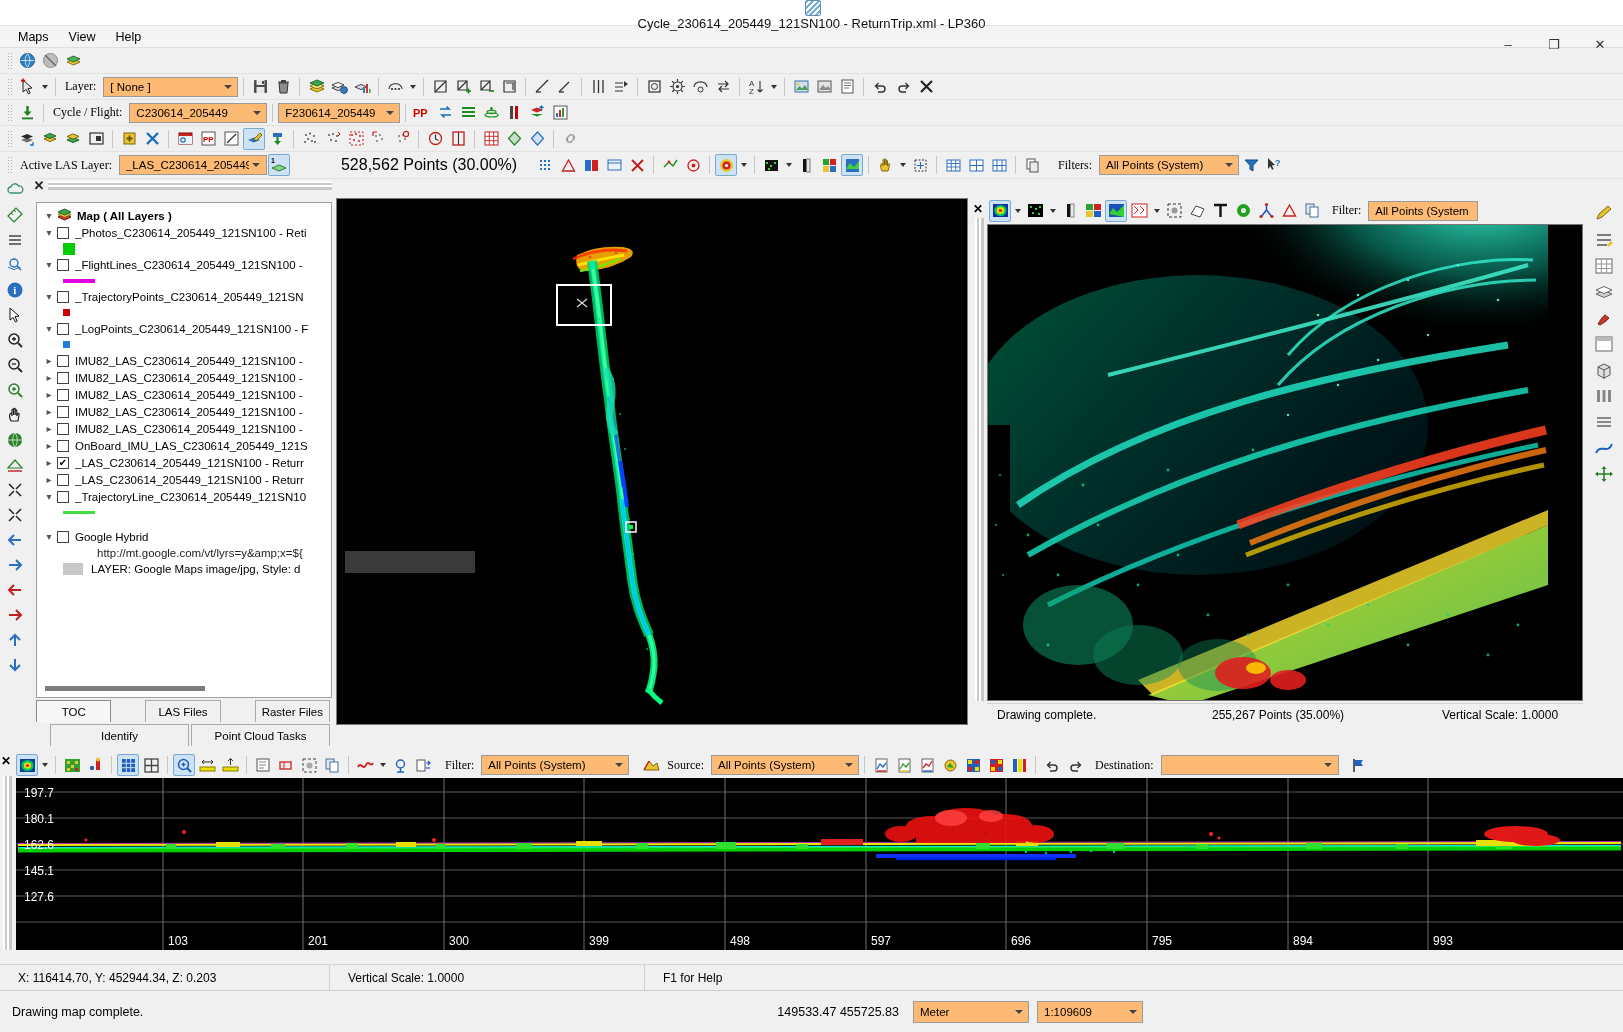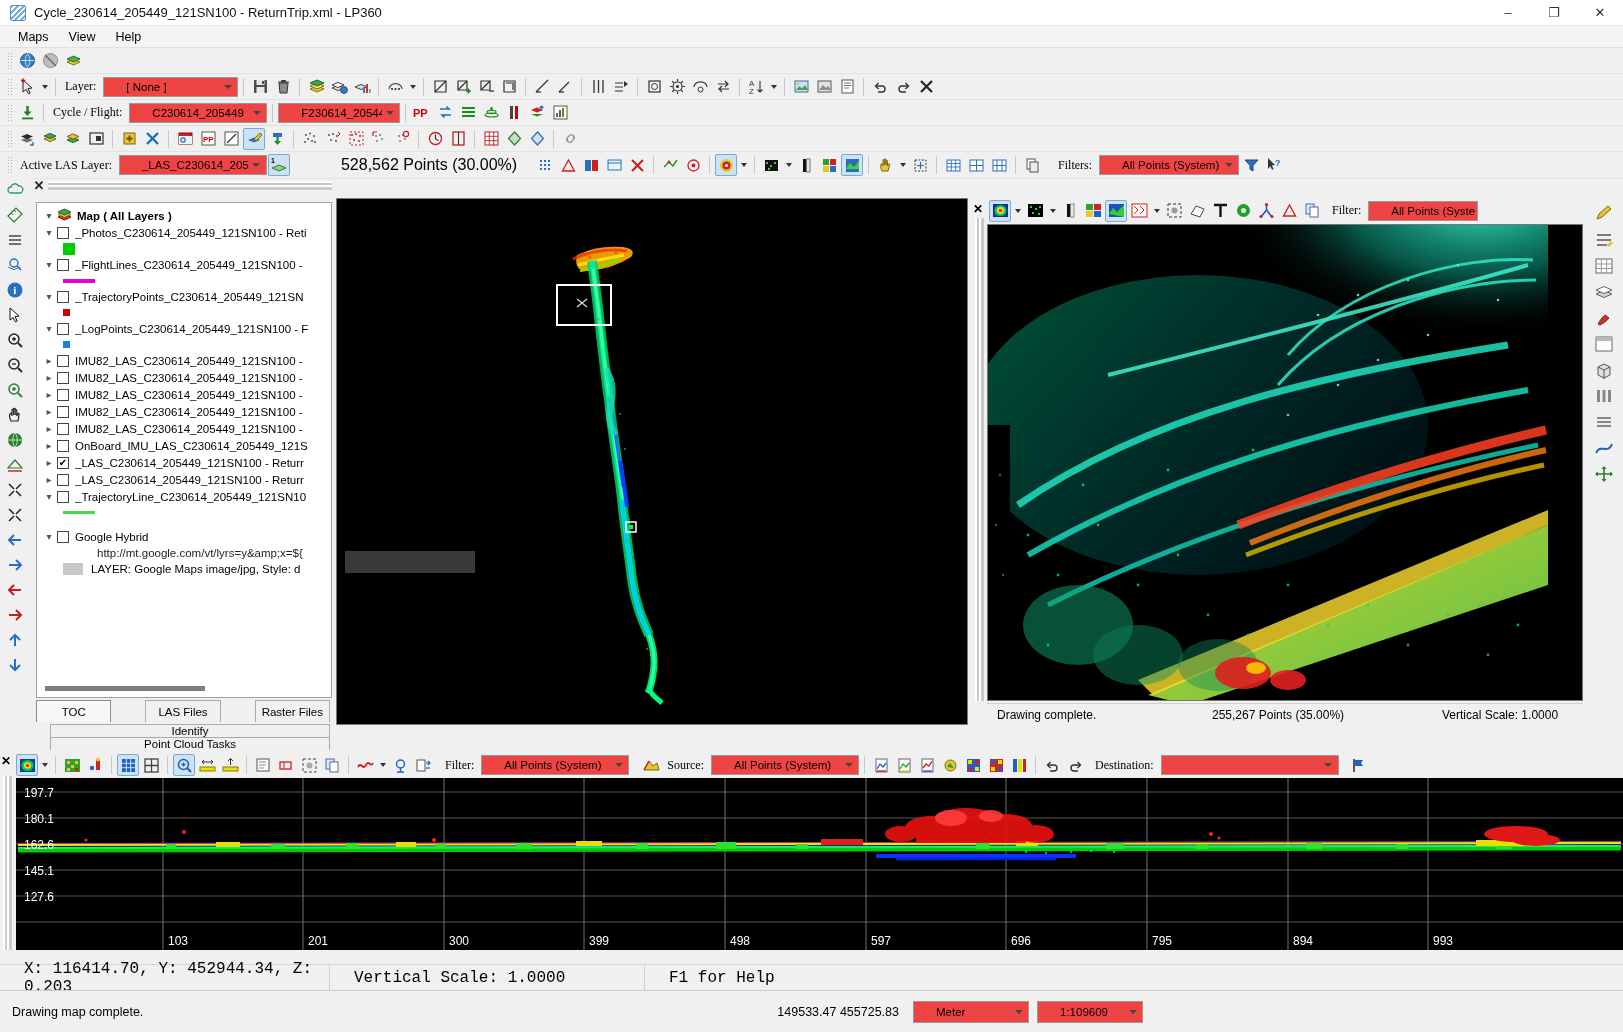--- a/index.html
+++ b/index.html
@@ -11,20 +11,21 @@
     font-size: 12px;
     color: #000;
     background: #f0f0f0;
   }
   .app { position: relative; width: 1623px; height: 1032px; background: #f0f0f0; }
 
   
   .titlebar {
     height: 26px; background: #ffffff; display: flex; align-items: center;
     border-bottom: 1px solid #e4e4e4;
+    flex-direction: column;
   }
   .titlebar .app-icon {
     width: 16px; height: 16px; margin: 0 8px 0 10px; flex: none;
     background:
       repeating-linear-gradient(135deg, #7bb0d6 0 2px, #ffffff 2px 4px);
     border: 1px solid #5d90b8; border-radius: 2px;
   }
   .titlebar .title { font-size: 13px; color: #111; white-space: nowrap; }
   .titlebar .wbtns { margin-left: auto; display: flex; height: 26px; }
   .wbtn {
@@ -51,22 +52,22 @@
   .btn {
     width: 22px; height: 22px; display: flex; align-items: center; justify-content: center;
     border: 1px solid transparent; border-radius: 2px; position: relative; flex: none;
   }
   .btn.on { background: #cde3f5; border-color: #7aa9cf; }
   .btn svg { display: block; }
   .caret { width: 11px; height: 22px; display:flex; align-items:center; justify-content:center; flex:none;}
   .caret:after { content: ""; border-left: 3.5px solid transparent; border-right: 3.5px solid transparent; border-top: 4px solid #333; }
 
   .combo {
-    height: 20px; border: 1px solid #9a9a9a; background: #ef4444;
-    display: flex; align-items: center; padding: 0 2px 0 22px;
+    height: 20px; border: 1px solid #9a9a9a; background: #fdba74;
+    display: flex; align-items: center; padding: 0 2px 0 6px;
     font-size: 11.5px; white-space: nowrap; overflow: hidden; flex: none;
   }
   .combo .cval { flex: 1; overflow: hidden; text-overflow: clip; white-space: nowrap; }
   .combo .cdd { width: 15px; display: flex; align-items: center; justify-content: center; flex: none; }
   .combo .cdd:after { content: ""; border-left: 4px solid transparent; border-right: 4px solid transparent; border-top: 4px solid #444; }
 
   .statustext { font-size: 16px; white-space: nowrap; }
 
   
   .body { position: absolute; left: 0; top: 176px; right: 0; bottom: 0; }
@@ -104,21 +105,21 @@
   .sw-gray { width: 20px; height: 12px; background: #c8c8c8; margin-right: 8px; }
   .sub-row { height: 16px; display: flex; align-items: center; padding-left: 60px; font-size: 11.5px; color: #222; white-space: nowrap; overflow: hidden;}
   .sub-row2 { height: 16px; display: flex; align-items: center; padding-left: 26px; font-size: 11.5px; white-space: nowrap; overflow: hidden;}
   .hscroll { position: absolute; left: 8px; right: 8px; bottom: 4px; height: 7px; }
   .hscroll .thumb { width: 160px; height: 5px; background: #7d7d7d; }
 
   .toc-tabs { position: absolute; left: 4px; right: 0; bottom: 0; height: 22px; display: flex; gap: 32px; }
   .ttab { flex: 1; border: 1px solid #a9a9a9; border-bottom: none; background: #f0f0f0;
     display: flex; align-items: center; justify-content: center; font-size: 11.5px; margin-right: 2px; }
   .ttab.active { background: #f7f7f7; border-color: #8c8c8c; }
-  .toc-tabs2 { position: absolute; left: 18px; right: 0; bottom: -24px; height: 22px; display: flex; flex-direction: column; }
+  .toc-tabs2 { position: absolute; left: 18px; right: 0; bottom: -24px; height: 22px; display: flex; }
 
   
   .mapview {
     position: absolute; left: 336px; top: 22px; width: 632px; height: 527px;
     background: #000; border: 1px solid #7a7a7a; overflow: hidden;
   }
   .map-strip { position: absolute; left: 8px; top: 352px; width: 130px; height: 22px; background: #3a3a3a; }
 
   
   .view3d {
@@ -152,21 +153,21 @@
   .pf-canvas { position: absolute; left: 16px; right: 0; top: 26px; bottom: 0; background: #4c1d95; overflow: hidden; }
   .pf-close { position: absolute; left: 1px; top: 2px; font-size: 12px; font-weight: bold; }
   .pf-vgrip { position: absolute; left: 3px; top: 24px; bottom: 0; width: 9px;
     background-image: linear-gradient(90deg, #fff 0 2px, #c9c9c9 2px 4px, #fff 4px 6px, #c9c9c9 6px 8px); }
   .ylab { position: absolute; color: #fff; font-size: 12px; left: 22px; }
   .xlab { position: absolute; color: #fff; font-size: 12px; bottom: 2px; }
 
   
   .sbar1 { position: absolute; left: 0; right: 0; bottom: 42px; height: 26px;
     background: #f0f0f0; display: flex; align-items: center; border-top: 1px solid #d6d6d6; }
-  .sbar1 .cell { font-size: 16px; padding-left: 24px; border-right: 1px solid #cfcfcf; height: 26px; display: flex; align-items: center; font-family: Liberation Mono, monospace; }
+  .sbar1 .cell { font-size: 12px; padding-left: 18px; border-right: 1px solid #cfcfcf; height: 26px; display: flex; align-items: center; }
   .sbar2 { position: absolute; left: 0; right: 0; bottom: 0; height: 42px;
     background: #f0f0f0; display: flex; align-items: center; border-top: 1px solid #cfcfcf; }
   .sbar2 .msg { font-size: 12.5px; padding-left: 12px; }
   .sbar2 .coords { font-size: 12.5px; margin-left: auto; padding-right: 14px; white-space: nowrap; }
 </style>
 </head>
 <body>
 
 <div class="app">
 

